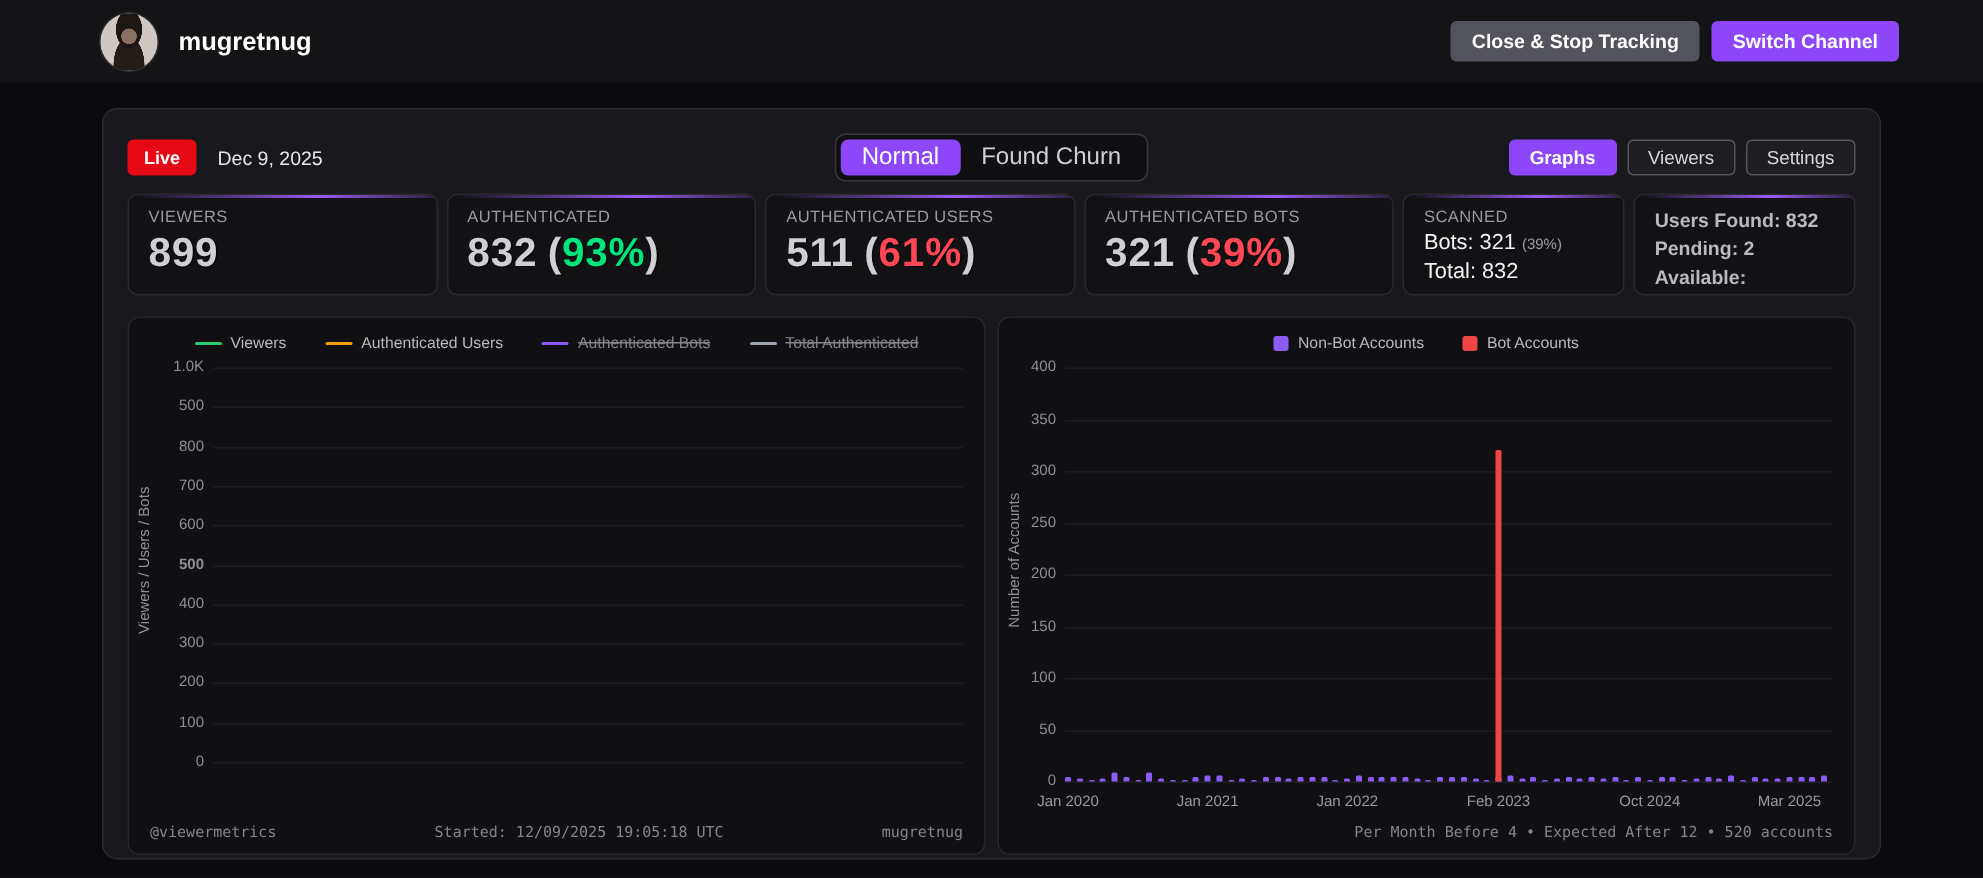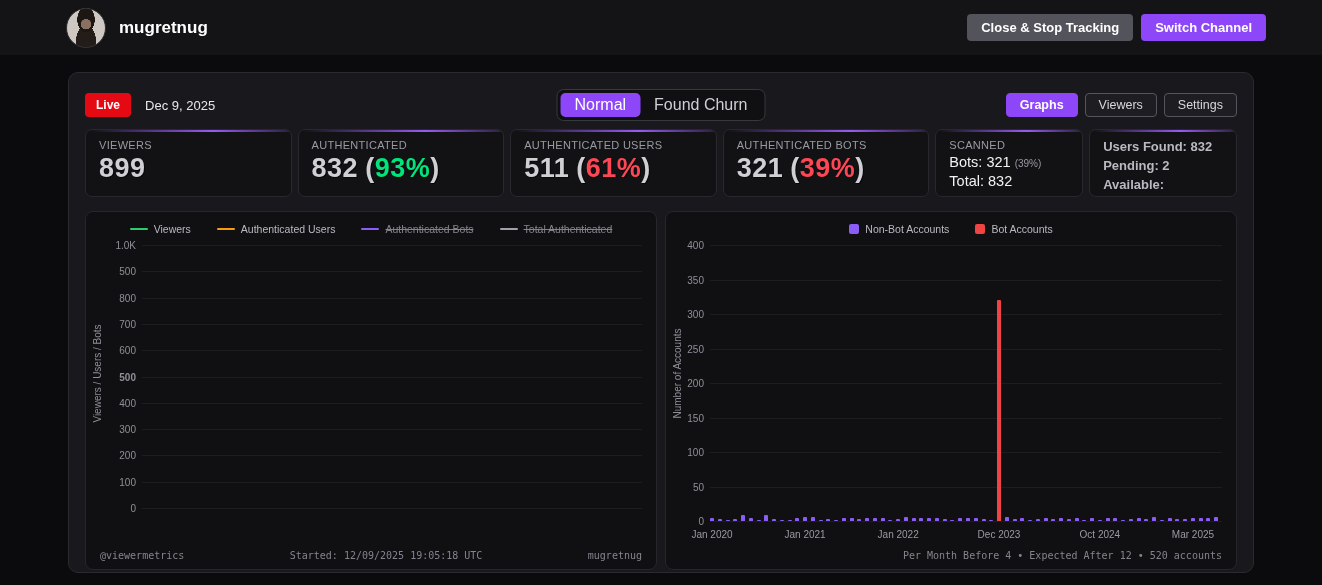--- a/index.html
+++ b/index.html
@@ -358,21 +358,21 @@
             <div class="bar" style="left: 465.455px; height: 2.07px; background: rgb(139, 92, 246);"></div>
             <div class="bar" style="left: 473.212px; height: 2.07px; background: rgb(139, 92, 246);"></div>
             <div class="bar" style="left: 480.97px; height: 3.45px; background: rgb(139, 92, 246);"></div>
             <div class="bar" style="left: 488.727px; height: 2.76px; background: rgb(139, 92, 246);"></div>
             <div class="bar" style="left: 496.485px; height: 2.76px; background: rgb(139, 92, 246);"></div>
             <div class="bar" style="left: 504.242px; height: 4.14px; background: rgb(139, 92, 246);"></div>
             <div class="bar" style="left: 287.03px; height: 221.49px; background: rgb(239, 68, 68);"></div>
             <div class="xtick" style="left: 2px;">Jan 2020</div>
             <div class="xtick" style="left: 95.0909px;">Jan 2021</div>
             <div class="xtick" style="left: 188.182px;">Jan 2022</div>
-            <div class="xtick" style="left: 289.03px;">Dec 2023</div>
+            <div class="xtick" style="left: 289.03px;">Feb 2023</div>
             <div class="xtick" style="left: 389.879px;">Oct 2024</div>
             <div class="xtick" style="left: 482.97px;">Mar 2025</div>
           </div>
         <div class="chart-footer single">
           <span>Per Month Before 4 • Expected After 12 • 520 accounts</span>
         </div>
       </section>
 
     </div>
 

